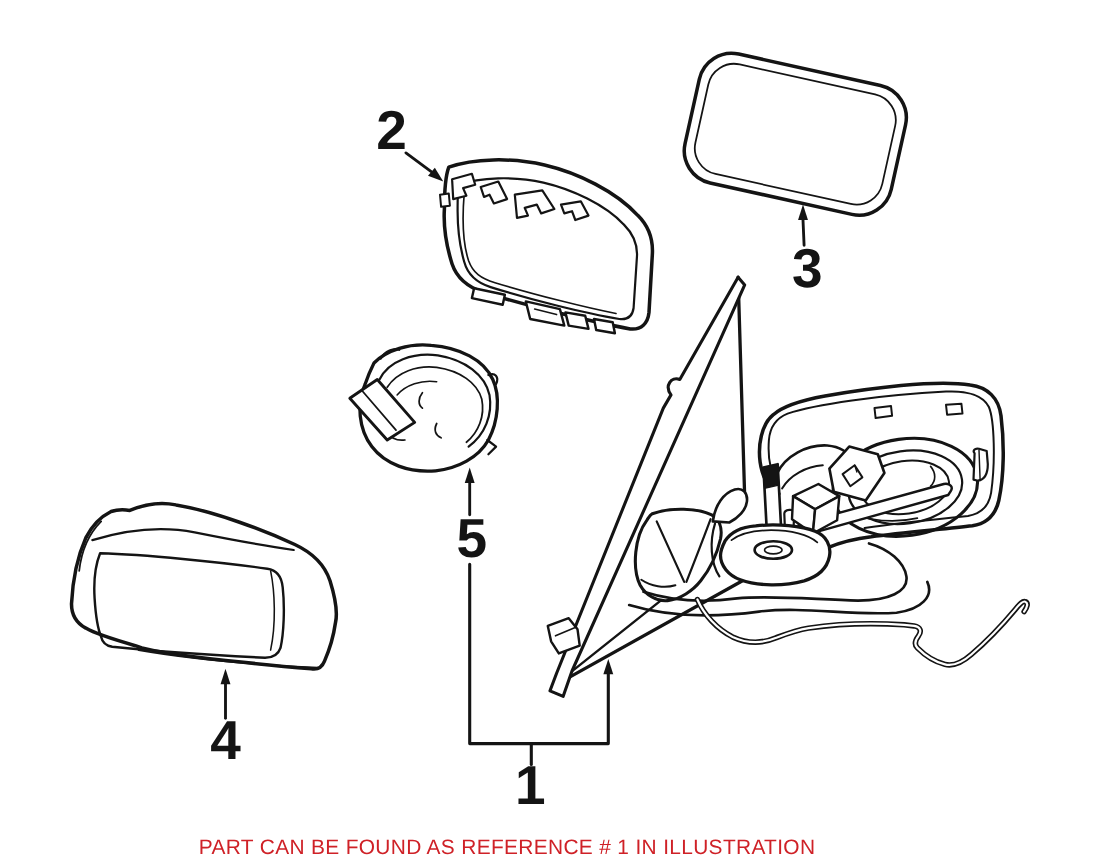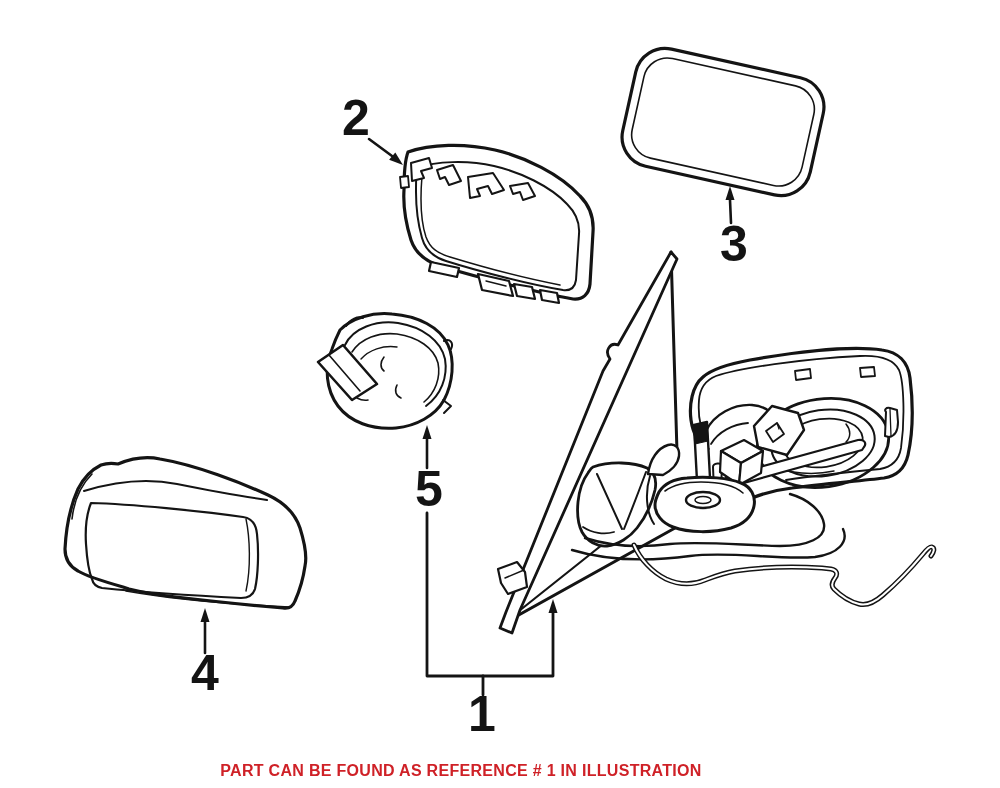--- a/index.html
+++ b/index.html
@@ -7,21 +7,21 @@
           font-family:"Liberation Sans",sans-serif;}
   .canvas svg{position:absolute;left:0;top:0;}
   .ref{position:absolute;transform:translate(-50%,-50%);font-weight:bold;font-size:50px;
        color:#141414;line-height:1;user-select:none;}
   .cl1{left:482px;top:714px;}
   .cl2{left:356px;top:118px;}
   .cl3{left:734px;top:244px;}
   .cl4{left:205px;top:673px;}
   .cl5{left:429px;top:489px;}
   .caption{position:absolute;left:461px;top:771px;transform:translate(-50%,-50%);
-           font-weight:bold;font-size:16px;letter-spacing:0.3px;color:#cf2127;white-space:nowrap;}
+           font-weight:normal;font-size:19px;letter-spacing:0.3px;color:#cf2127;white-space:nowrap;}
   path,ellipse,rect,polyline{vector-effect:none;}
 </style>
 </head>
 <body>
 
 <div class="canvas">
 
 <svg width="1000" height="788" viewBox="0 0 1000 788" fill="none" stroke="#141414" stroke-linecap="round" stroke-linejoin="round">
 
   <g>

